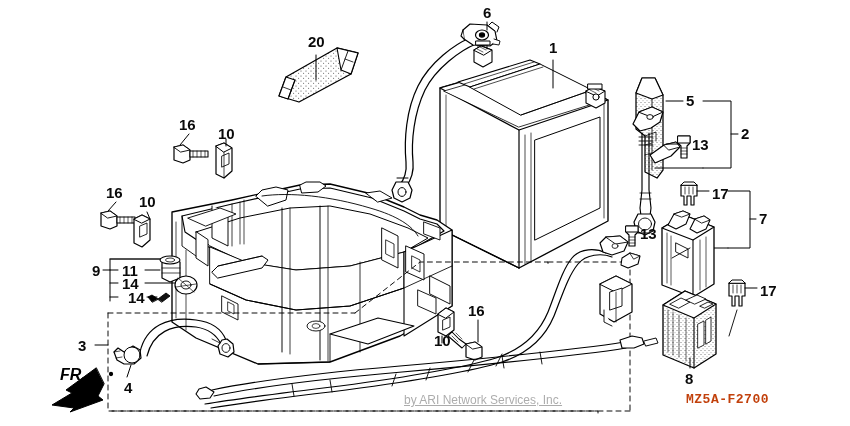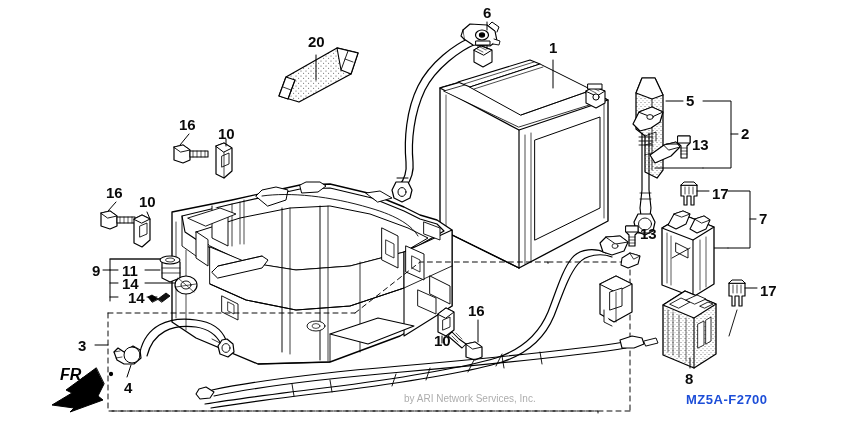--- a/index.html
+++ b/index.html
@@ -18,44 +18,45 @@
     font-size:15px;
     font-weight:700;
     color:#0a0a0a;
     letter-spacing:0px;
     line-height:1;
     white-space:nowrap;
     user-select:none;
   }
   .partno{
     position:absolute;
-    font-family:Liberation Sans, sans-serif;
+    font-family:Liberation Mono, monospace;
     font-size:13px;
     font-weight:700;
-    color:#1d4ed8;
+    color:#c2410c;
     letter-spacing:0.5px;
     white-space:nowrap;
   }
   .fr{
     position:absolute;
     font-family:"Liberation Sans",sans-serif;
     font-size:16px;
     font-weight:700;
     font-style:italic;
     color:#000;
     white-space:nowrap;
     text-align:right;
   }
   .wm{
     position:absolute;
     font-family:"Liberation Sans",sans-serif;
-    font-size:10px;
+    font-size:12px;
     color:#7a7a7a;
     opacity:.62;
     white-space:nowrap;
+    text-decoration:underline;
   }
 </style>
 </head>
 <body>
 
 <div id="stage">
 
   <svg id="svgroot" viewBox="0 0 850 426" xmlns="http://www.w3.org/2000/svg">
     <defs>
       <pattern id="stipple" width="5" height="5" patternUnits="userSpaceOnUse">

